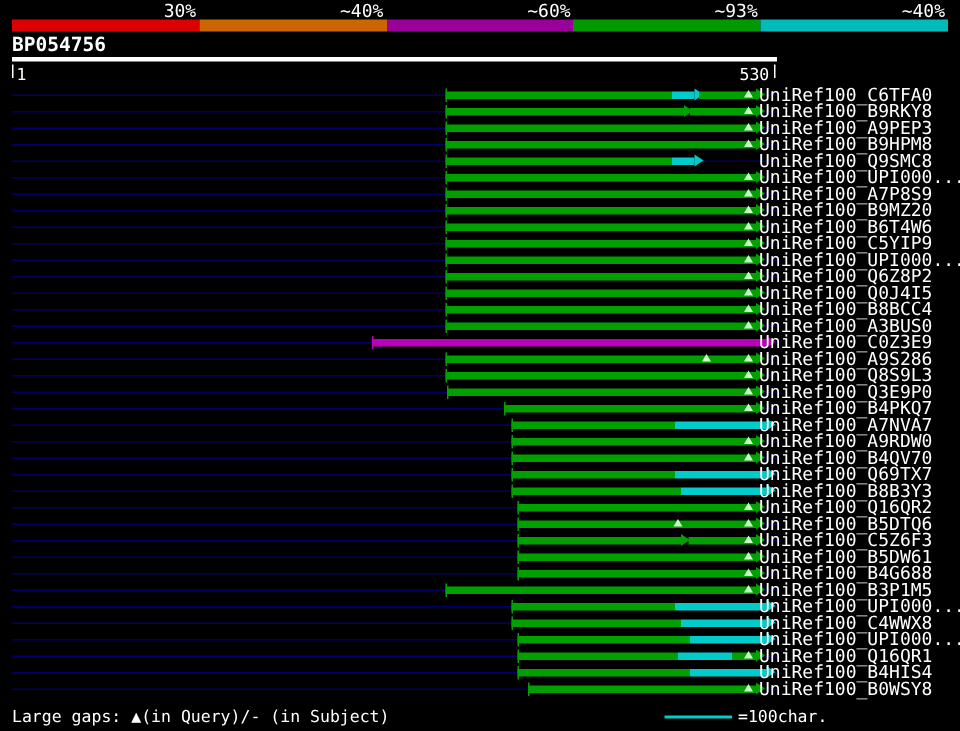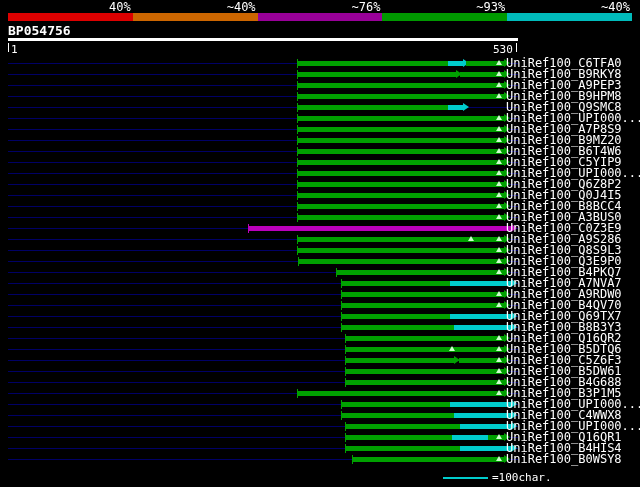--- a/index.html
+++ b/index.html
@@ -21,23 +21,23 @@
   .rowlabel{position:absolute;left:506px;font-size:12px;line-height:11px;white-space:nowrap;color:#fff;cursor:pointer;}
   #footer-left{position:absolute;left:8px;top:471px;font-size:11px;white-space:nowrap;}
   #legend-line{position:absolute;left:443px;top:477px;width:45px;height:2px;}
   #footer-right{position:absolute;left:492px;top:471px;font-size:11px;}
 </style>
 </head>
 <body>
 
 <div id="app">
   <div id="scale-labels">
-      <span class="scale-label" style="left: 130.8px;">40%</span>
+      <span class="scale-label" style="left: 130.8px;">30%</span>
       <span class="scale-label" style="left: 255.6px;">~40%</span>
-      <span class="scale-label" style="left: 380.4px;">~76%</span>
+      <span class="scale-label" style="left: 380.4px;">~60%</span>
       <span class="scale-label" style="left: 505.2px;">~93%</span>
       <span class="scale-label" style="left: 630px;">~40%</span>
     </div>
   <div id="scale-bar">
       <div class="seg" style="background: rgb(221, 0, 0);"></div>
       <div class="seg" style="background: rgb(204, 102, 0);"></div>
       <div class="seg" style="background: rgb(153, 0, 153);"></div>
       <div class="seg" style="background: rgb(0, 153, 0);"></div>
       <div class="seg" style="background: rgb(0, 187, 187);"></div>
     </div>
@@ -274,15 +274,16 @@
       <div class="bar" style="left: 460.071px; top: 446px; width: 51.1136px; background: rgb(0, 204, 204);"></div>
       <div class="arrow" style="left: 511.185px; top: 444px; border-left: 6px solid rgb(0, 204, 204);"></div>
       <div class="rowlabel" style="top: 443px;">UniRef100_B4HIS4</div>
       <div class="hline" style="left: 8px; top: 459px; width: 510px; background: rgb(0, 0, 102);"></div>
       <div class="bar" style="left: 352.165px; top: 457px; width: 152.205px; background: rgb(0, 160, 0);"></div>
       <div class="start-tick" style="left: 352.165px; top: 455px; background: rgb(0, 160, 0);"></div>
       <div class="arrow" style="left: 504.37px; top: 455px; border-left: 6px solid rgb(0, 160, 0);"></div>
       <div class="gap" style="left: 495.69px; top: 456px; border-bottom: 5px solid rgb(204, 255, 204);"></div>
       <div class="rowlabel" style="top: 454px;">UniRef100_B0WSY8</div>
     </div>
+  <div id="footer-left">Large gaps: ▲(in Query)/- (in Subject)</div>
   <div id="legend-line" style="background: rgb(0, 204, 204);"></div>
   <div id="footer-right">=100char.</div>
 </div>
 
 </body></html>

